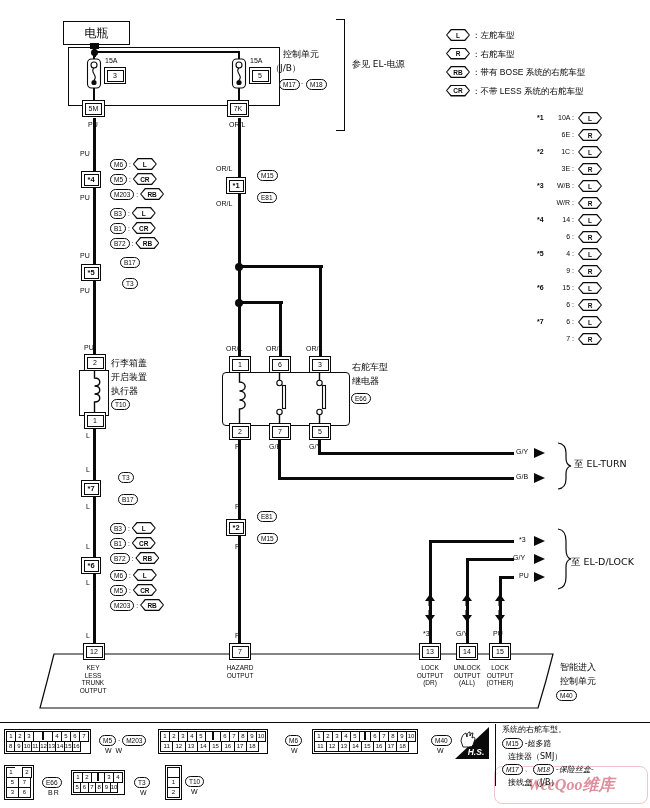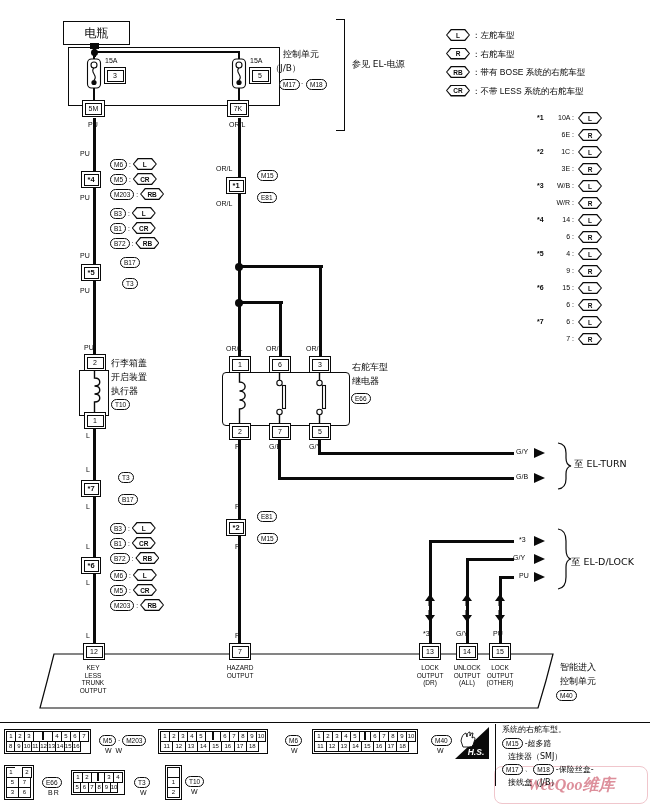--- a/index.html
+++ b/index.html
@@ -624,21 +624,21 @@
           <path d="M7 15 Q8 8 12 7 L13 11 Q13 6 16 6 L16 10 Q17 6 19 7 L18 12 Q21 10 21 13 L19 19 Q18 21 15 21 L9 21 Z" fill="#fff" stroke="#0a0a0a" stroke-width="0.9"></path>
           <text x="22" y="29" fill="#fff" font-size="8.5" font-style="italic" font-weight="bold" text-anchor="middle" font-family="Liberation Sans,sans-serif">H.S.</text>
         </svg></div>
       <div class="row" style="position: absolute; left: 502px; top: 738px;">
         <span class="oval">M15</span>
         <span style="font-size: 8px;">-超多路</span>
       </div>
       <div class="row" style="position: absolute; left: 508px; top: 751px;">
         <span style="font-size: 8px;">连接器（SMJ）</span>
       </div>
-      <div class="row" style="position: absolute; left: 502px; top: 764px;">
+      <div class="row" style="position: absolute; left: 502px; top: 764px; font-style: italic;">
         <span class="oval">M17</span>
         <span class="sep">、</span>
         <span class="oval">M18</span>
         <span style="font-size: 8px;">-保险丝盒-</span>
       </div>
       <div class="row" style="position: absolute; left: 508px; top: 777px;">
         <span style="font-size: 8px;">接线盒（J/B）</span>
       </div>
     </div>
 </div>

